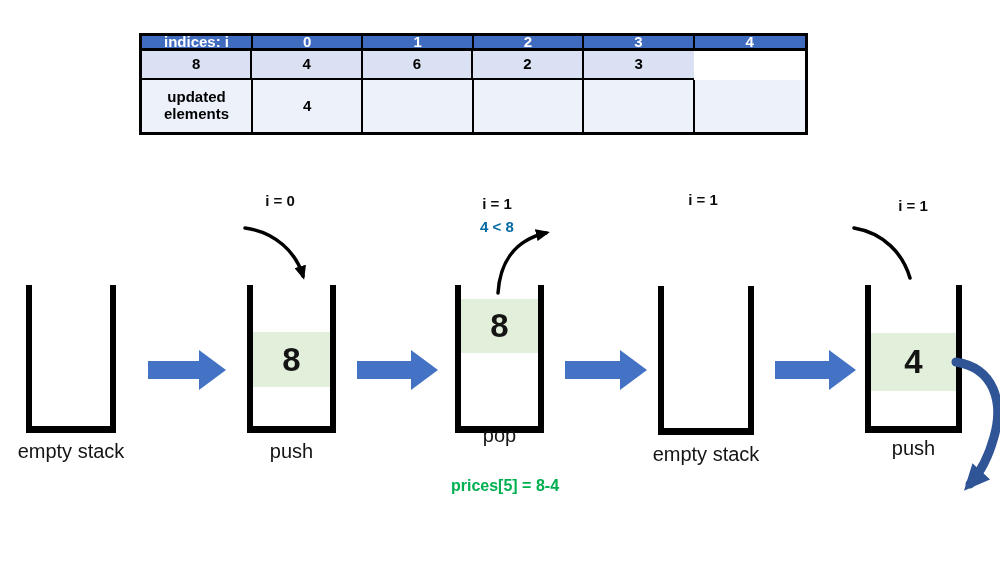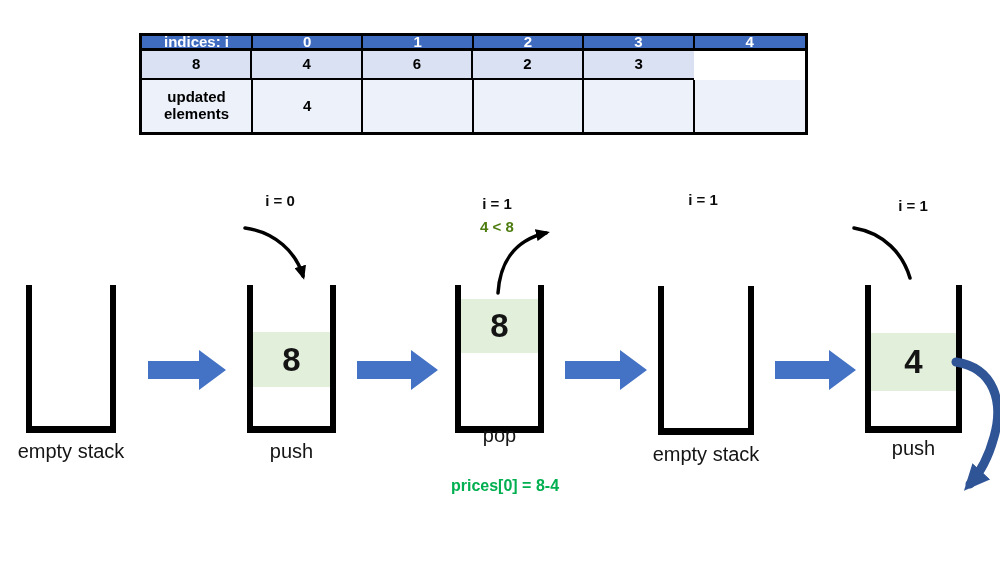--- a/index.html
+++ b/index.html
@@ -52,21 +52,21 @@
   #lab2{left:247px;top:440px;width:89px;}
   #lab3{left:455px;top:424px;width:89px;}
   #lab4{left:642px;top:443px;width:128px;}
   #lab5{left:865px;top:437px;width:97px;}
 
   .step{position:absolute;text-align:center;font-size:15px;font-weight:bold;color:#0d0d0d;}
   #st2{left:240px;top:192px;width:80px;}
   #st3{left:457px;top:195px;width:80px;}
   #st4{left:663px;top:191px;width:80px;}
   #st5{left:873px;top:197px;width:80px;}
-  .cond{position:absolute;text-align:center;font-size:15px;font-weight:bold;color:#4d7c0f;}
+  .cond{position:absolute;text-align:center;font-size:15px;font-weight:bold;color:#0369a1;}
   #cond3{left:457px;top:218px;width:80px;}
   .result{
     position:absolute;left:420px;top:477px;width:170px;text-align:center;
     font-size:16px;font-weight:bold;color:#00b050;
   }
 
   
   #overlay{position:absolute;left:0;top:0;width:1000px;height:562px;pointer-events:none;}
 </style>
 </head>
@@ -116,21 +116,21 @@
   <div class="slabel" id="lab2">push</div>
   <div class="slabel" id="lab3">pop</div>
   <div class="slabel" id="lab4">empty stack</div>
   <div class="slabel" id="lab5">push</div>
 
   <div class="step" id="st2">i = 0</div>
   <div class="step" id="st3">i = 1</div>
   <div class="step" id="st4">i = 1</div>
   <div class="step" id="st5">i = 1</div>
   <div class="cond" id="cond3">4 &lt; 8</div>
-  <div class="result">prices[0] = 8-4</div>
+  <div class="result">prices[5] = 8-4</div>
 
   <svg id="overlay" viewBox="0 0 1000 562" xmlns="http://www.w3.org/2000/svg">
     <defs>
       <marker id="mBlack" markerUnits="userSpaceOnUse" markerWidth="14" markerHeight="12" refX="10" refY="6" orient="auto">
         <path d="M0,0 L14,6 L0,12 Z" fill="#000"></path>
       </marker>
       <marker id="mBlue" markerUnits="userSpaceOnUse" markerWidth="26" markerHeight="24" refX="17" refY="12" orient="auto">
         <path d="M0,0 L26,12 L0,24 Z" fill="#2f5597"></path>
       </marker>
     </defs>

